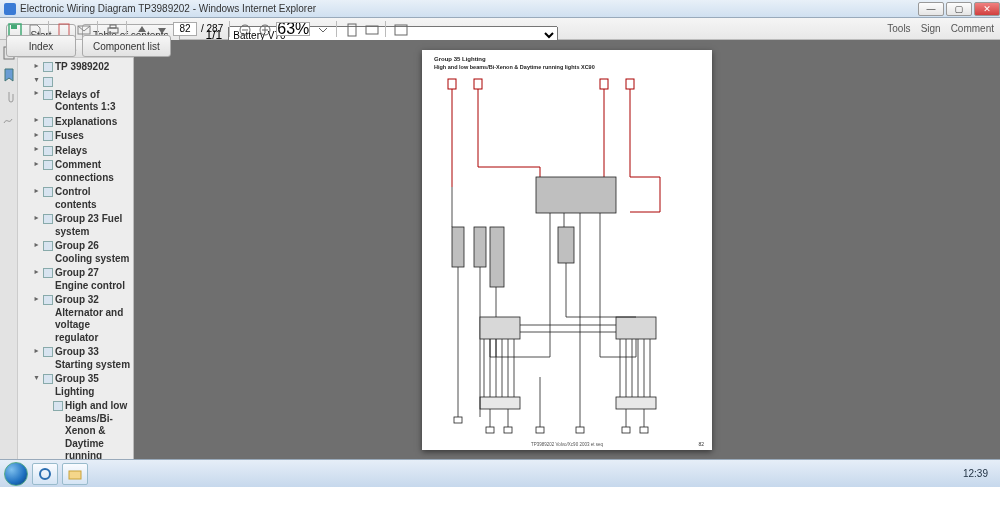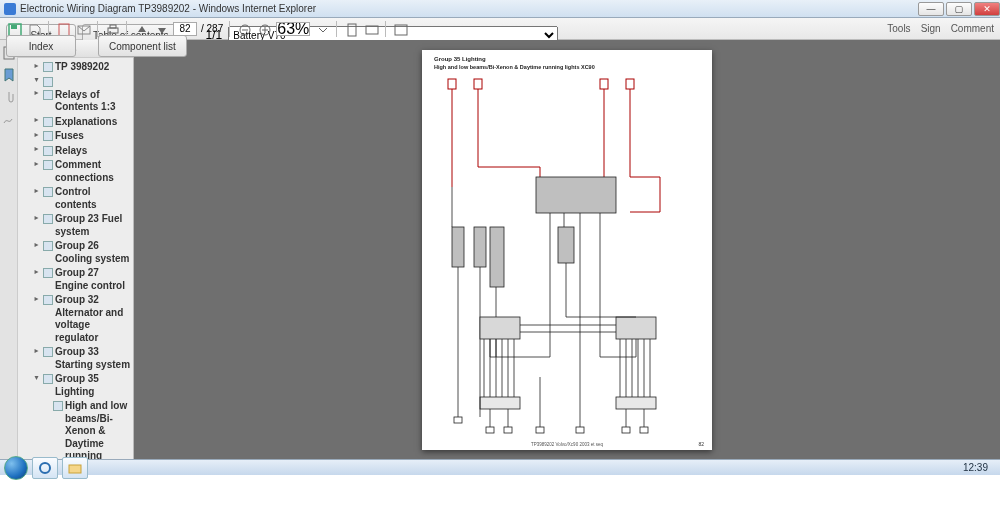--- a/index.html
+++ b/index.html
@@ -50,21 +50,21 @@
 .doc-viewport { flex:1; background:#6f6f6f; display:flex; justify-content:center; padding:10px 0; overflow:hidden; }
 .page { width:290px; height:400px; background:#fff; box-shadow:0 2px 6px rgba(0,0,0,.5); position:relative; }
 .page-title { position:absolute; top:6px; left:12px; font-size:6px; font-weight:bold; color:#222; }
 .page-sub { position:absolute; top:14px; left:12px; font-size:5.5px; font-weight:bold; color:#222; }
 .diagram { position:absolute; top:26px; left:8px; right:8px; bottom:12px; }
 .diagram svg { width:100%; height:100%; }
 .page-foot { position:absolute; bottom:3px; left:0; right:0; text-align:center; font-size:4.5px; color:#555; }
 .page-num { position:absolute; bottom:3px; right:8px; font-size:5px; color:#333; }
 
 
-.taskbar { height:16px; background:linear-gradient(#e6eef8,#c6d8ec); border-top:1px solid #9ab; display:flex; align-items:center; padding:0 4px; }
+.taskbar { height:28px; background:linear-gradient(#e6eef8,#c6d8ec); border-top:1px solid #9ab; display:flex; align-items:center; padding:0 4px; }
 .start-orb { width:24px; height:24px; border-radius:50%; background:radial-gradient(circle at 30% 30%, #7ec0ee, #1e70c0 60%, #0a3a70); border:1px solid #5a8; }
 .task-ico { width:26px; height:22px; margin-left:4px; background:linear-gradient(#fafcff,#d4e4f4); border:1px solid #9bc; border-radius:2px; display:flex; align-items:center; justify-content:center; }
 .clock { margin-left:auto; font-size:10px; color:#234; padding-right:8px; }
 </style>
 </head>
 <body>
 
 <div class="titlebar">
   <span class="favicon"></span>
   <span>Electronic Wiring Diagram TP3989202 - Windows Internet Explorer</span>
@@ -77,21 +77,21 @@
 
 <div class="app-bar">
   <div class="app-btn">Start</div>
   <div class="app-btn">Table of contents</div>
   <span class="page-sel">1/1</span>
   <select>
     <option>Battery V70</option>
   </select>
 </div>
 <div class="app-bar" style="height:0;border:none;padding:0;margin-top:-34px;pointer-events:none"></div>
-<div style="position:absolute;top:35px;left:6px;display:flex;gap:22px">
+<div style="position:absolute;top:35px;left:6px;display:flex;gap:6px">
   <div class="app-btn">Index</div>
   <div class="app-btn">Component list</div>
 </div>
 
 <div class="pdf-toolbar">
   <span class="tool-ico"><svg viewBox="0 0 16 16">
         <rect x="2" y="2" width="12" height="12" fill="none" stroke="#4a7" stroke-width="1.5"></rect>
         <rect x="4" y="3" width="6" height="4" fill="#4a7"></rect>
       </svg></span>
   <span class="tool-ico"><svg viewBox="0 0 16 16">

